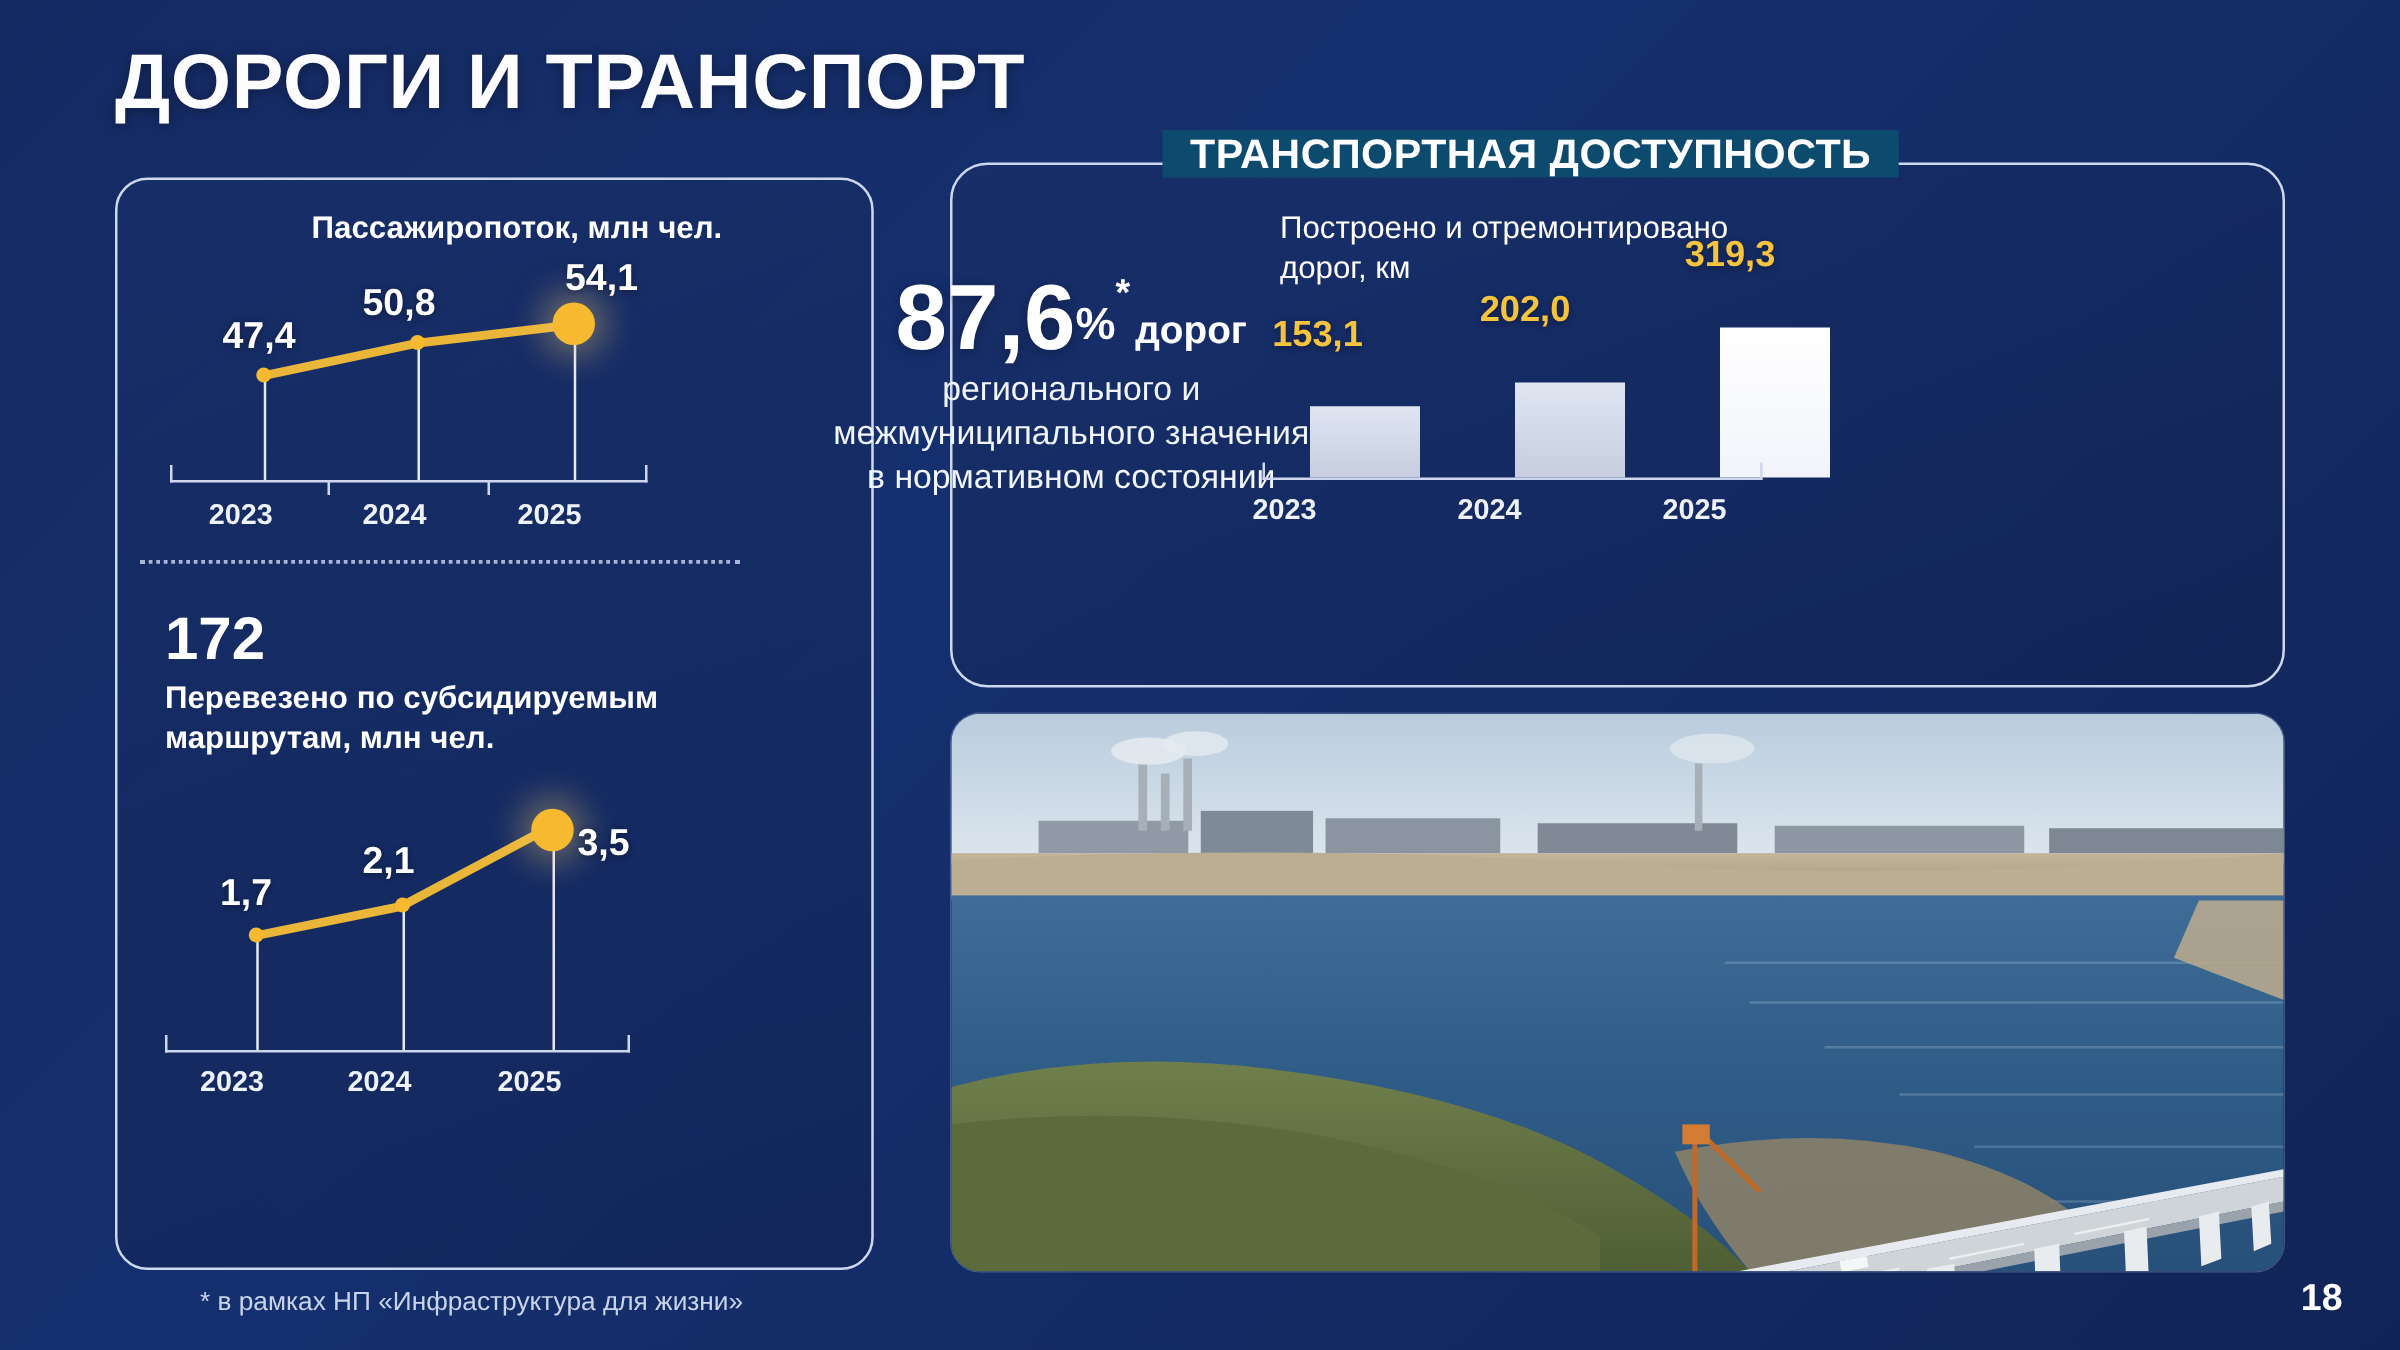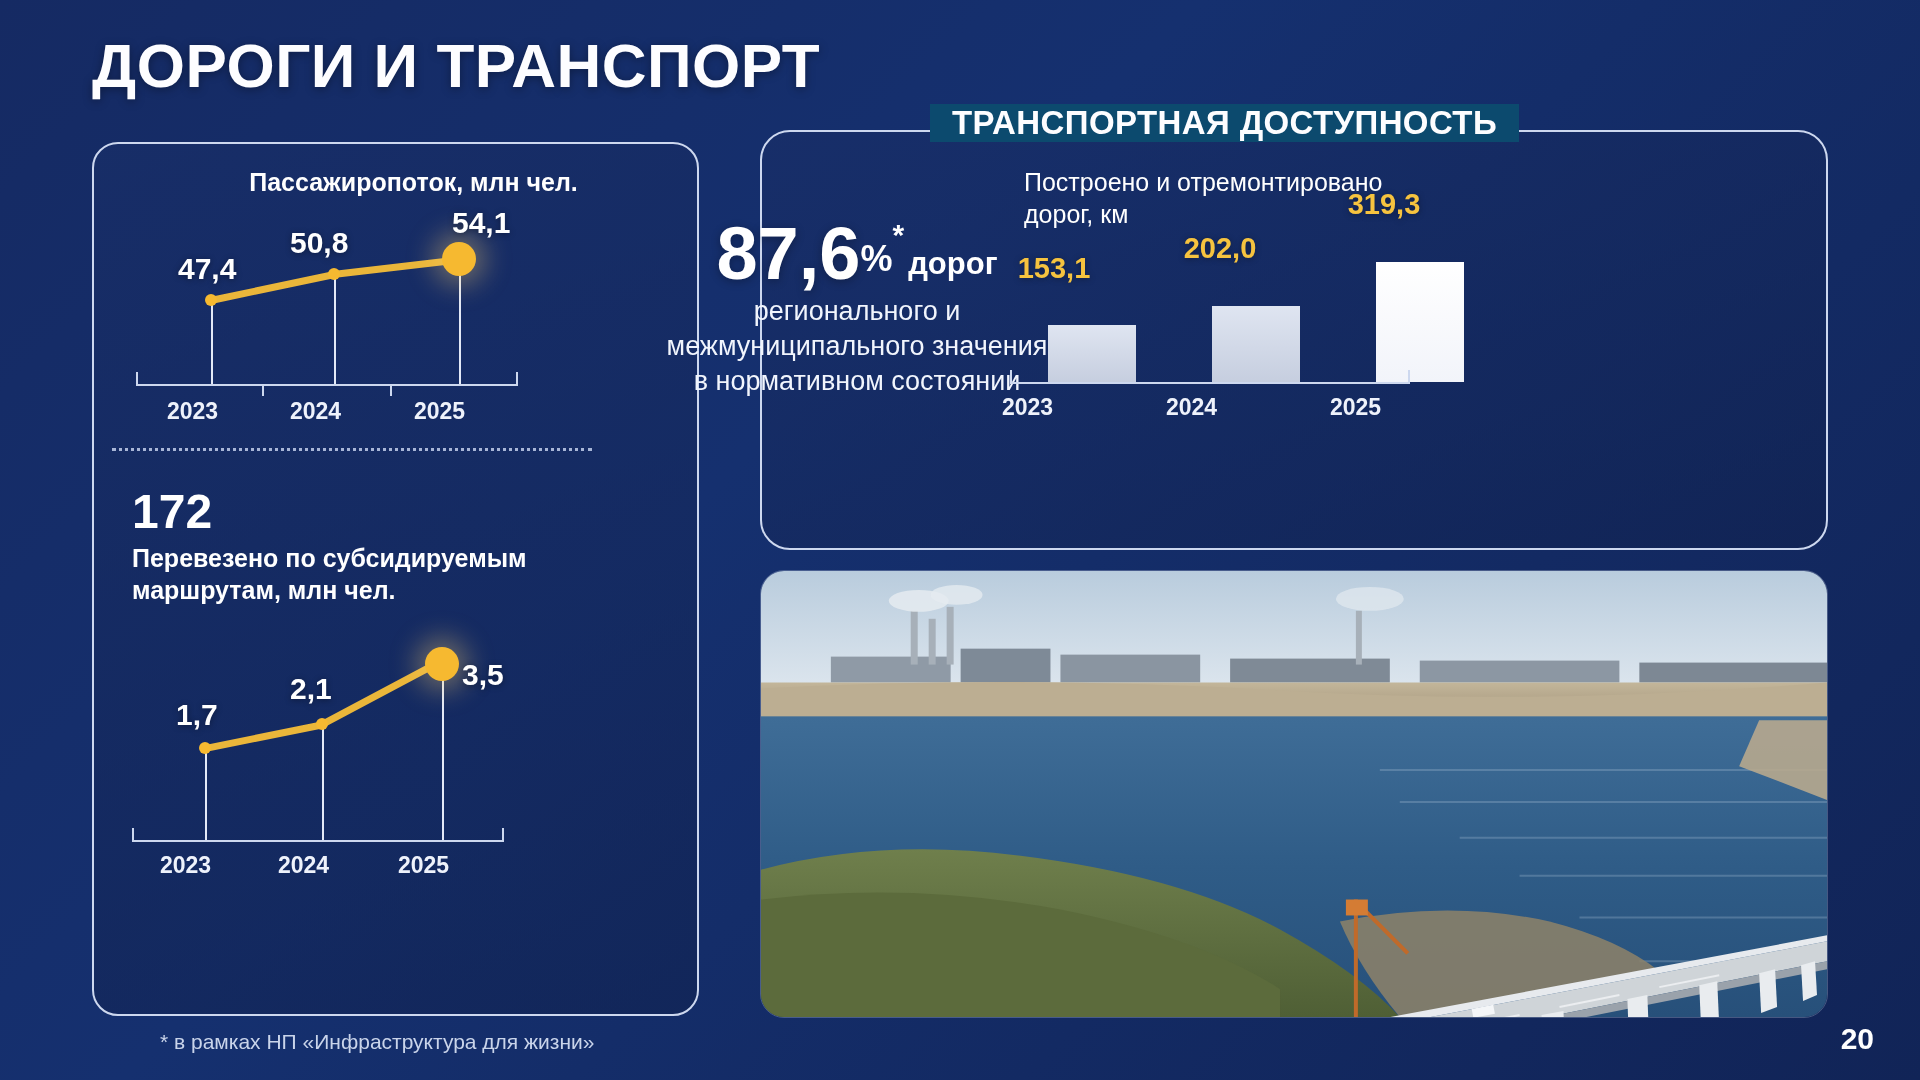--- a/index.html
+++ b/index.html
@@ -337,13 +337,13 @@
       <path d="M598,566 L620,560 L620,566 L598,572 Z"></path>
       <path d="M692,536 L714,530 L714,536 L692,542 Z"></path>
     </g>
 
     <path d="M556,470 L556,502 L470,530 L470,496 Z" fill="#c2c8ce"></path>
     <path d="M470,496 L470,530 L380,556 L380,522 Z" fill="#b5bbc2" opacity=".9"></path>
   </svg>
 </div>
 
 <div id="footnote">* в рамках НП «Инфраструктура для жизни»</div>
-<div id="page-num">20</div>
+<div id="page-num">18</div>
 
 </body></html>

